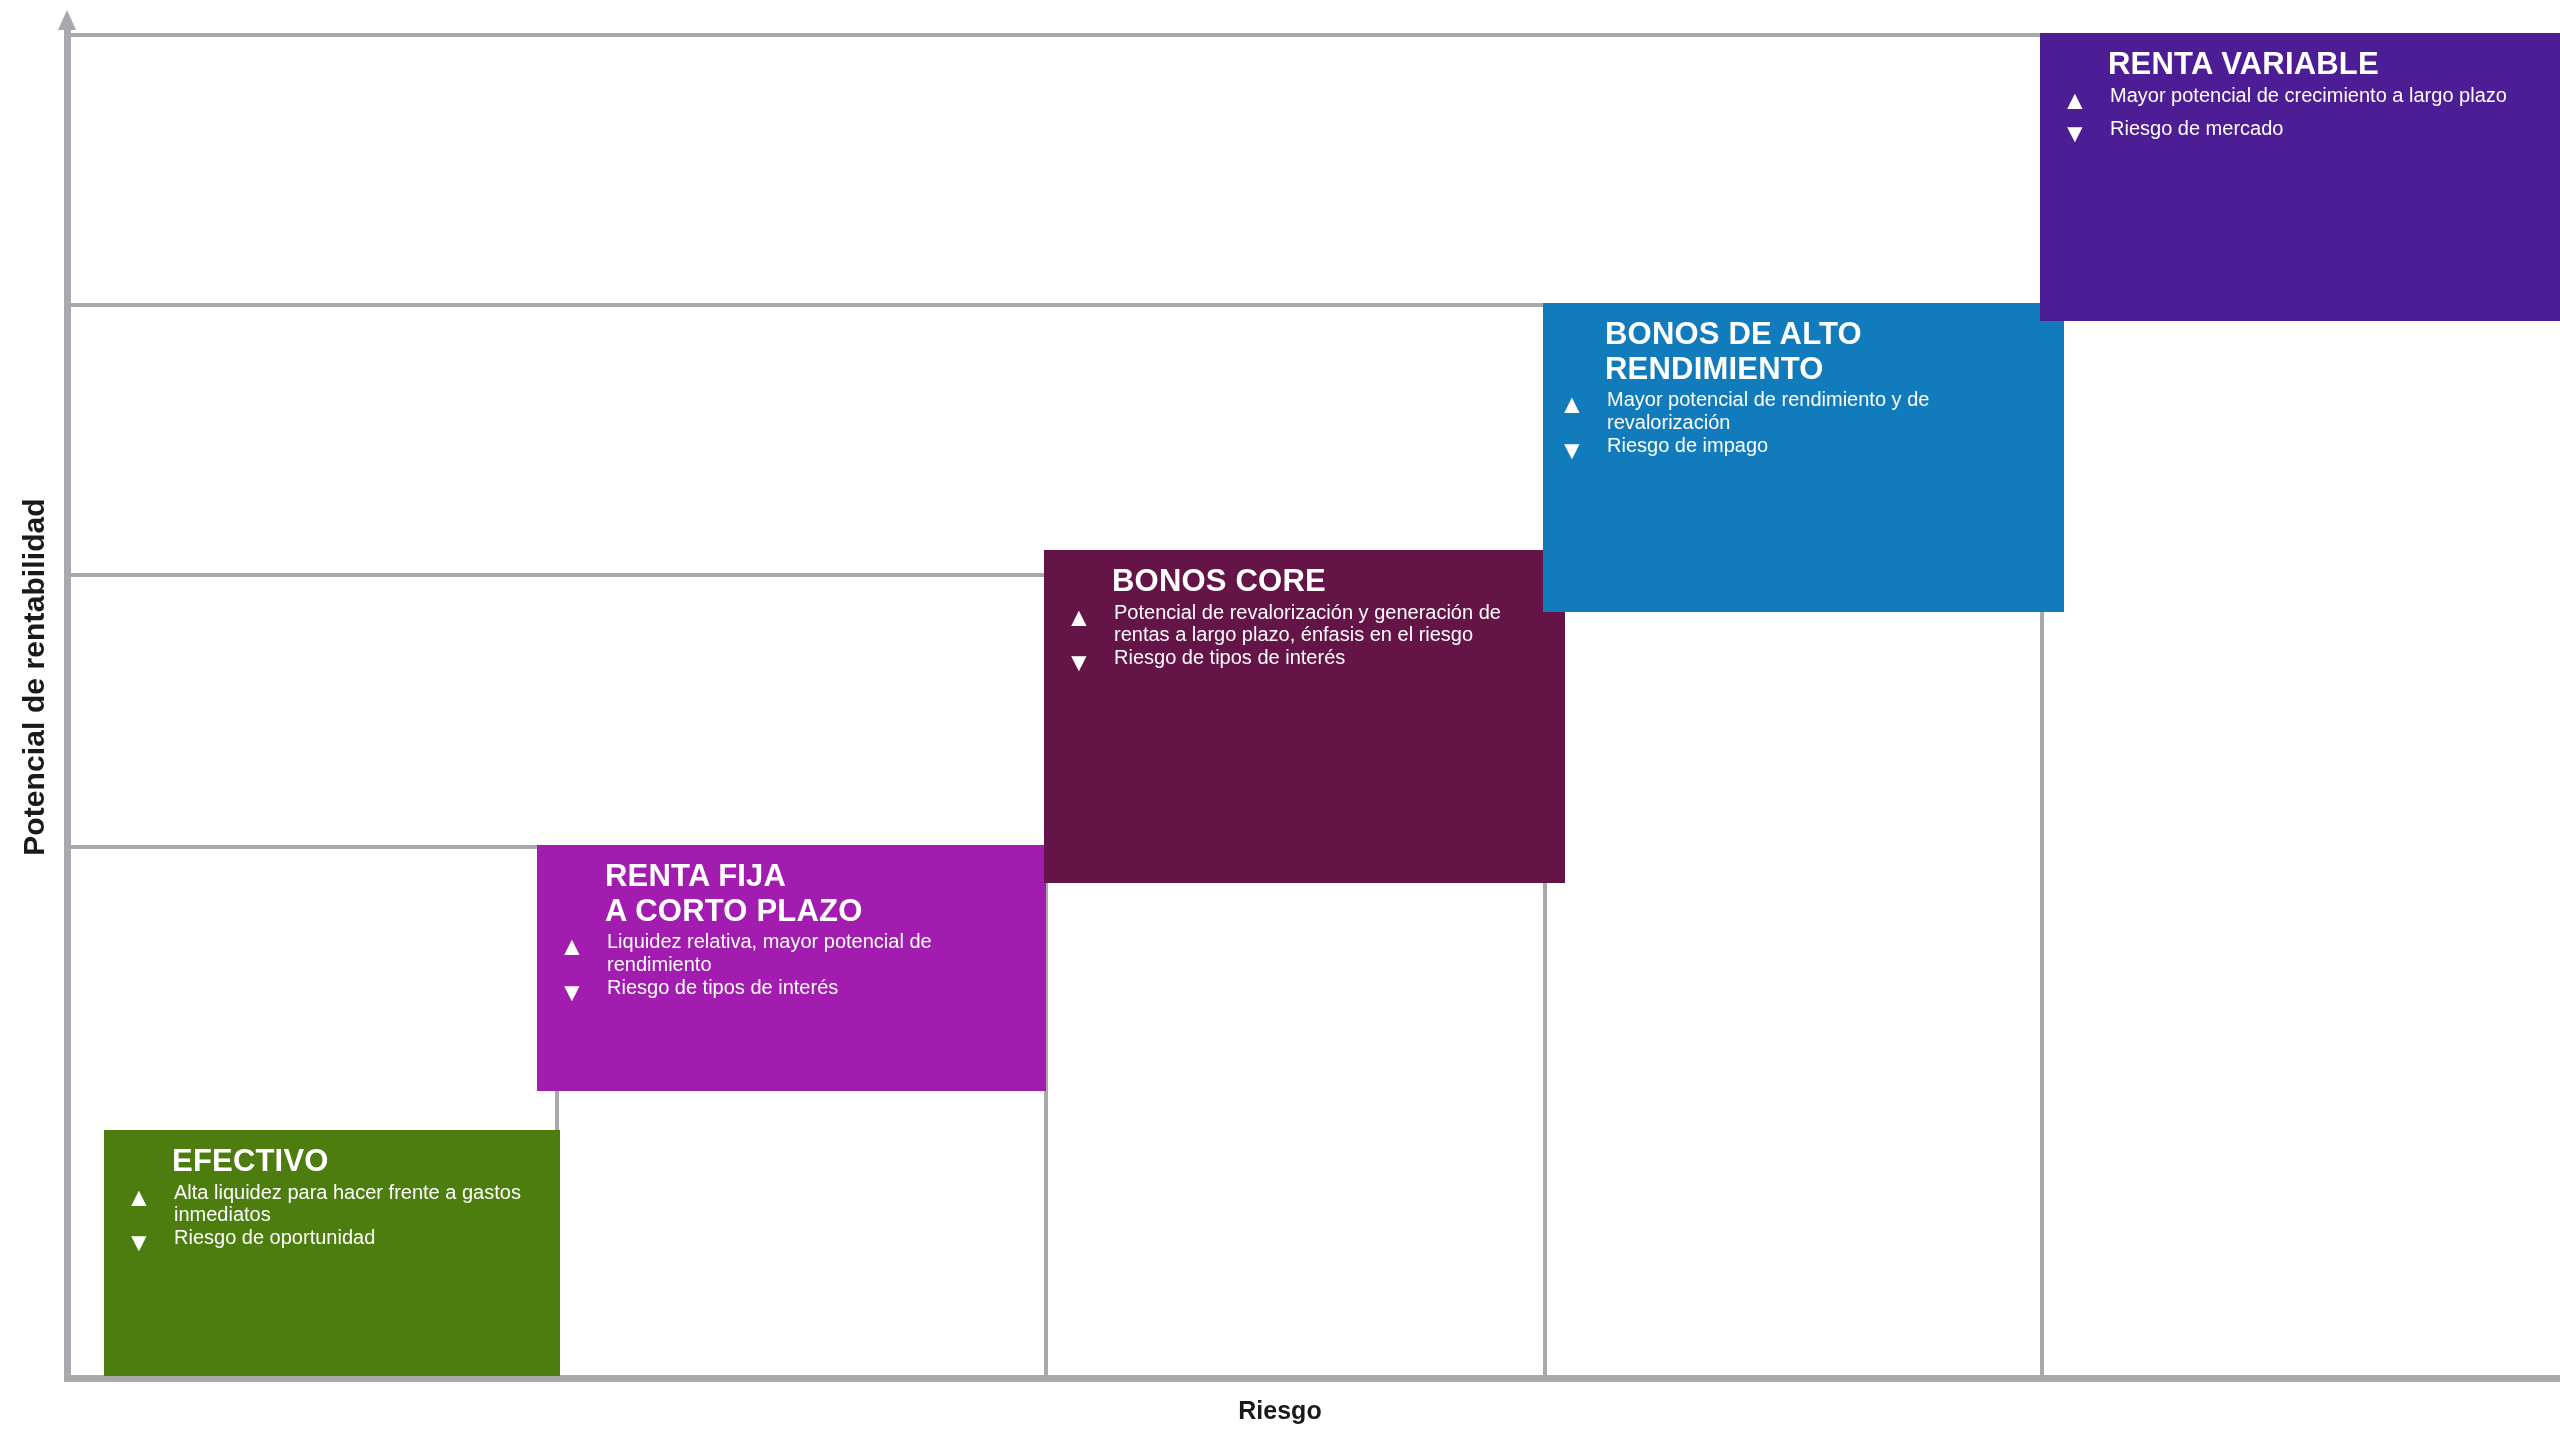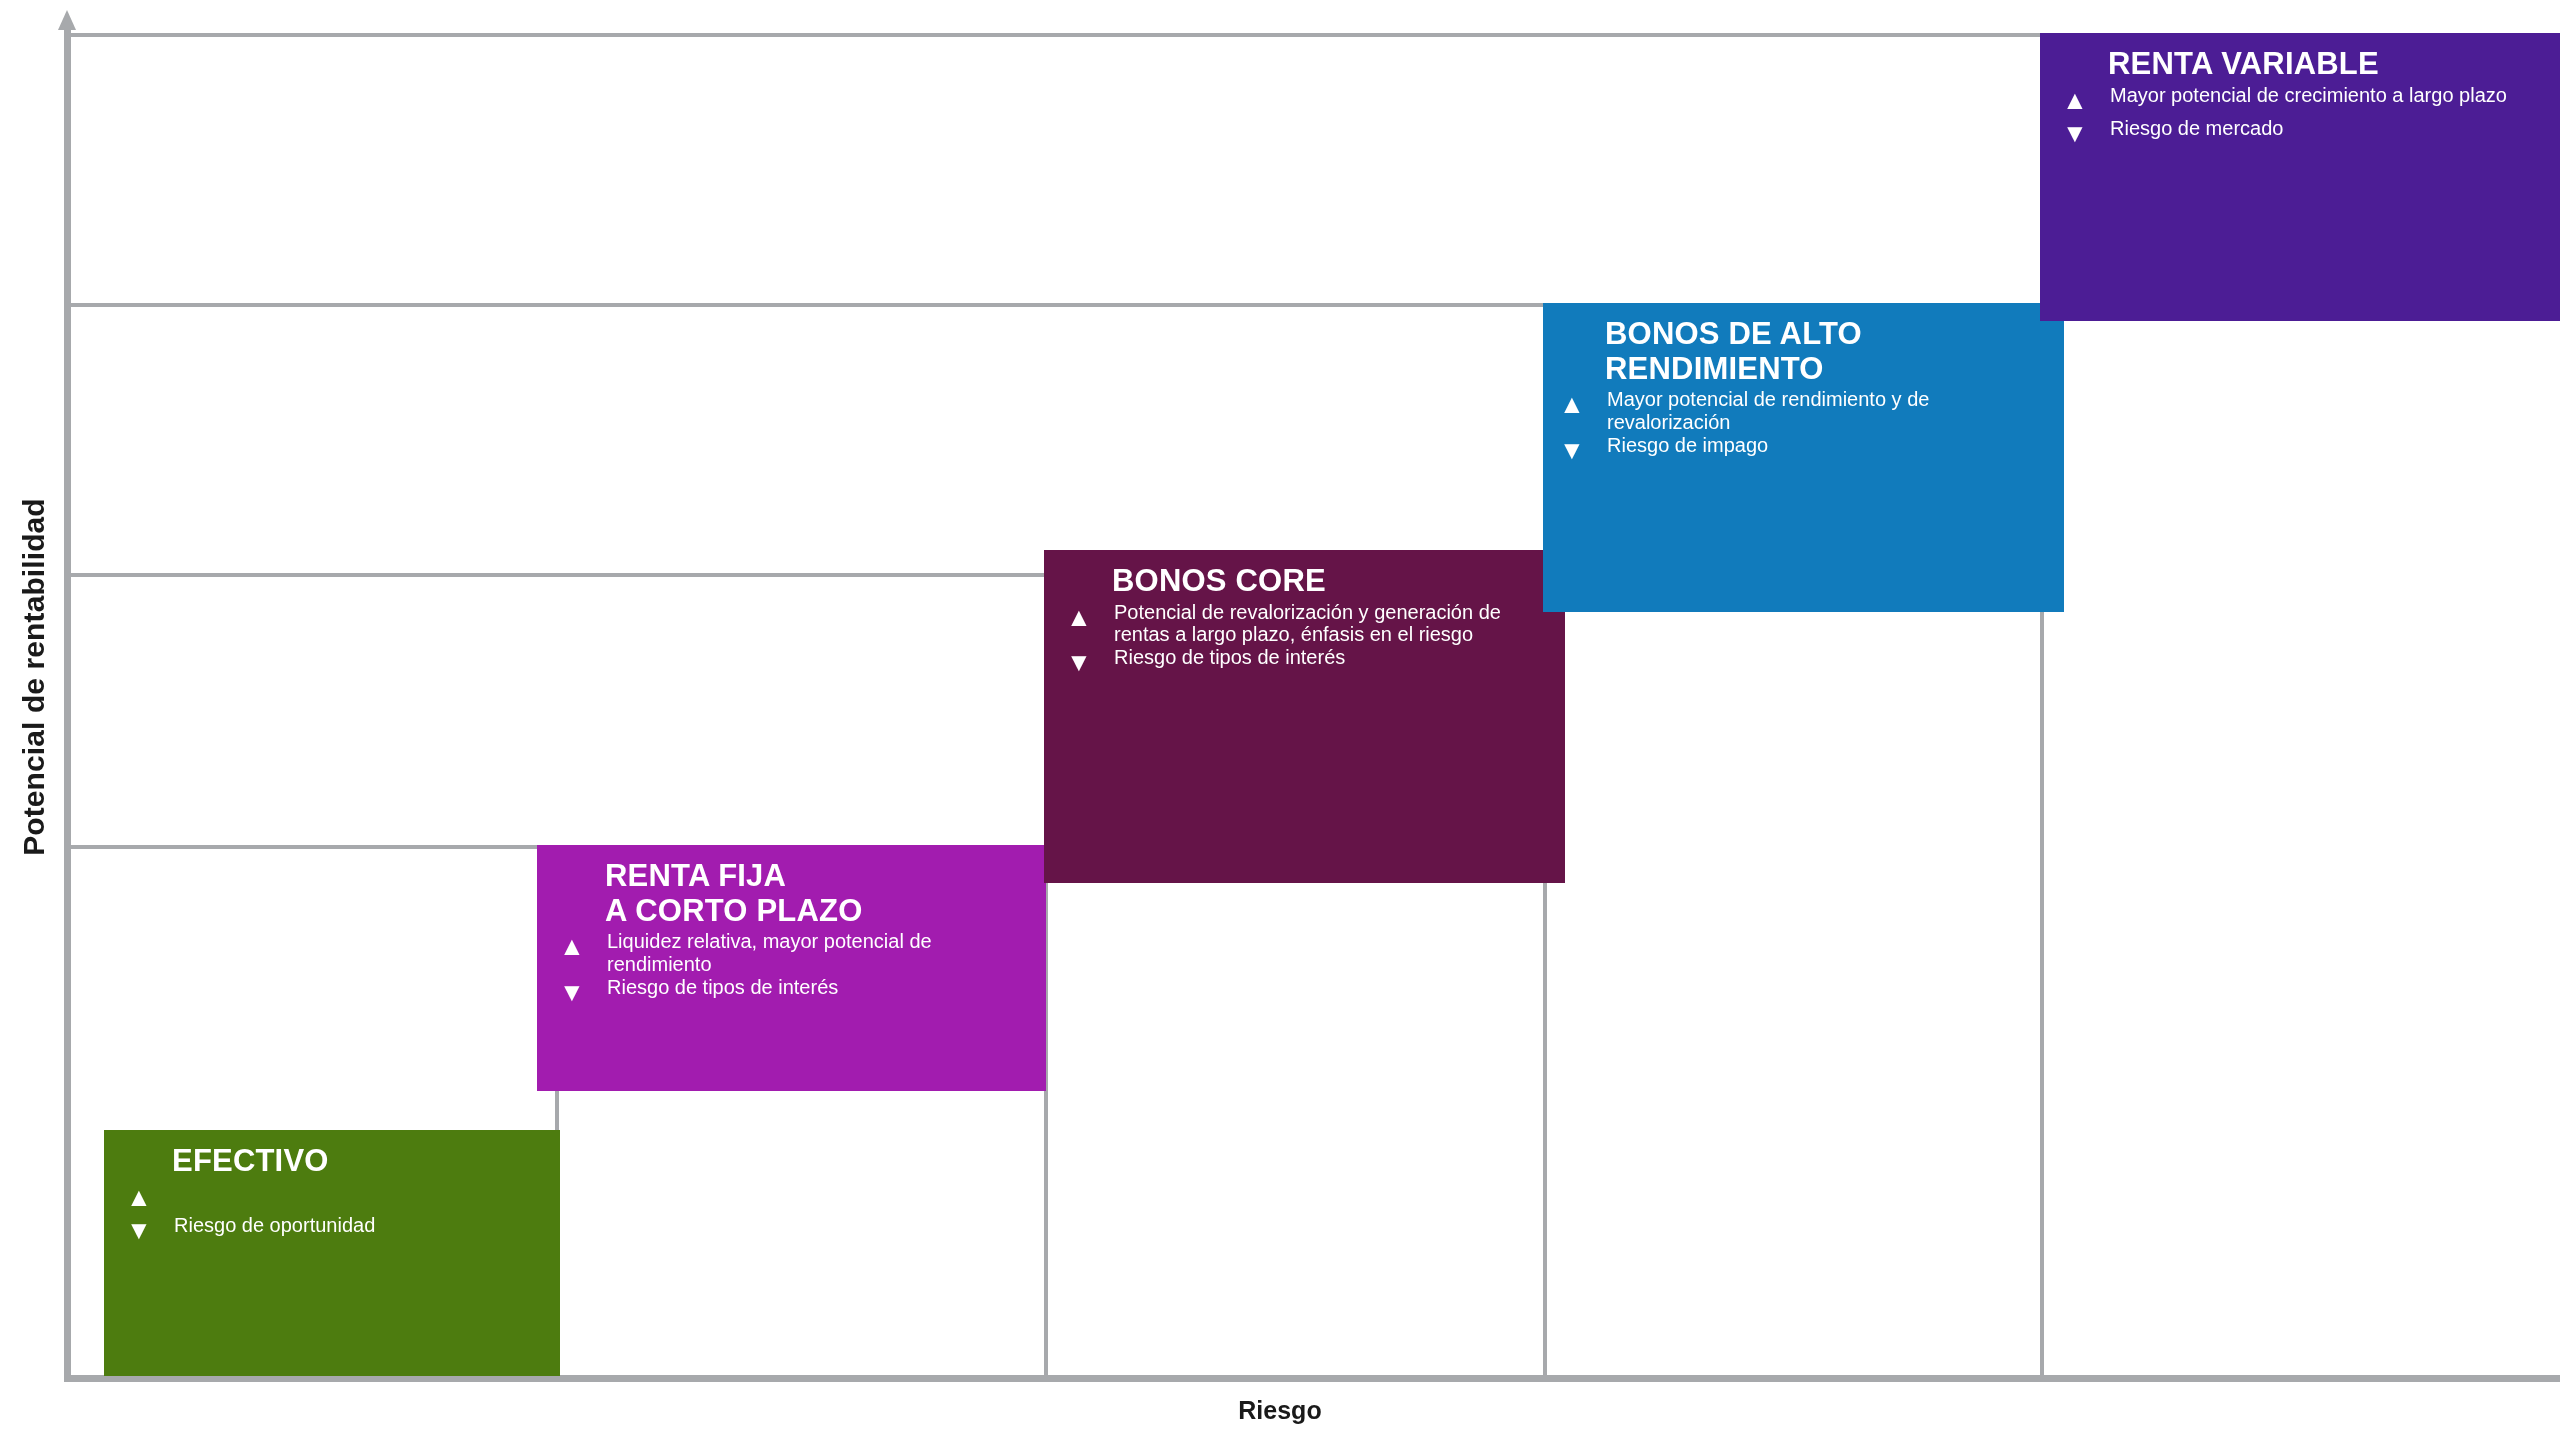--- a/index.html
+++ b/index.html
@@ -156,20 +156,21 @@
   <div class="axis-line" id="x-axis"></div>
   <div class="axis-arrow" id="y-axis-arrow"></div>
 
   <div id="y-axis-title">Potencial de rentabilidad</div>
   <div id="x-axis-title">Riesgo</div>
 
   <div class="cat-box" id="box-efectivo" style="background-color: #4d7c0f;">
     <div class="cat-title">EFECTIVO</div>
     <div class="bullet-row">
       <span class="bullet-mark">▲</span>
+      <span class="bullet-text">Alta liquidez para hacer frente a gastos inmediatos</span>
     </div>
     <div class="bullet-row">
       <span class="bullet-mark">▼</span>
       <span class="bullet-text">Riesgo de oportunidad</span>
     </div>
   </div>
 
   <div class="cat-box" id="box-renta-fija" style="background-color: #a21caf;">
     <div class="cat-title">RENTA FIJA
 A CORTO PLAZO</div>

